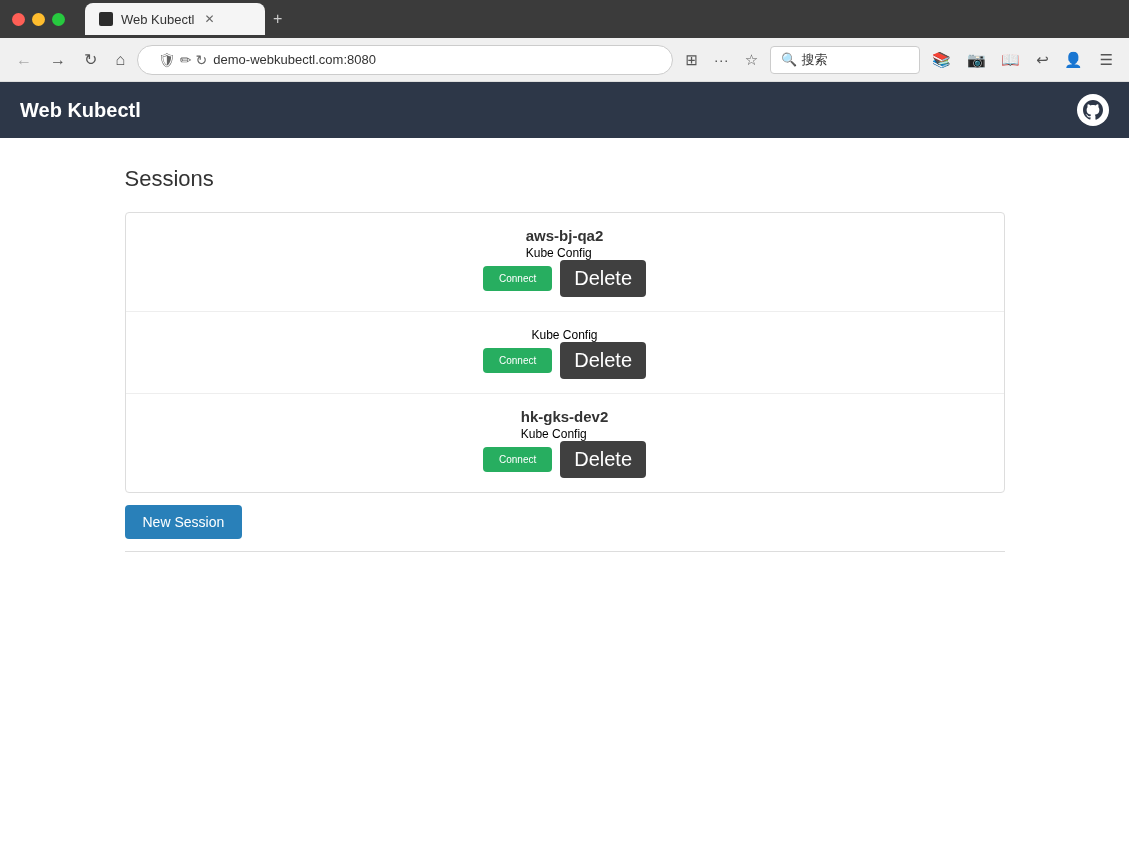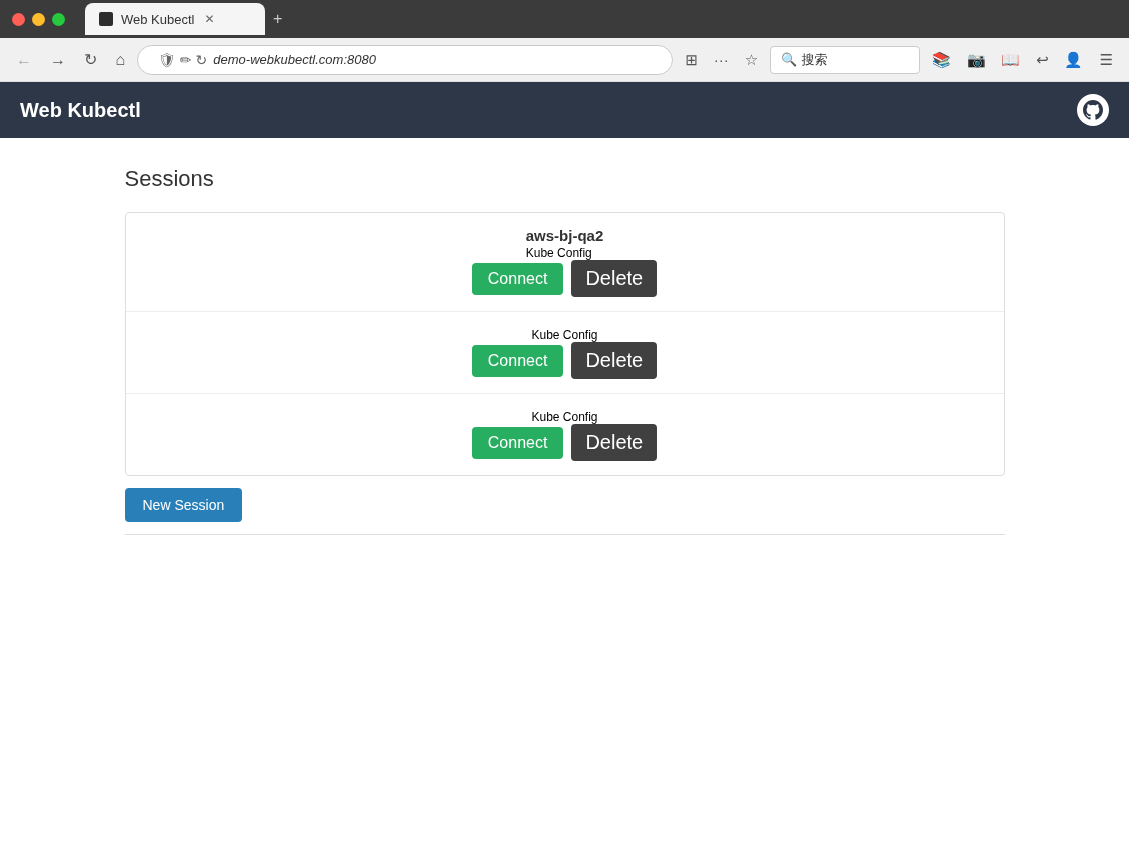--- a/index.html
+++ b/index.html
@@ -111,21 +111,21 @@
       background: white;
       border: 1px solid #ccc;
       border-radius: 20px;
       padding: 5px 14px;
       font-size: 13px;
       color: #333;
       display: flex;
       align-items: center;
       height: 30px;
     }
-    .url-text { flex: 1; font-style: italic; }
+    .url-text { flex: 1; }
     .nav-tools {
       display: flex;
       align-items: center;
       gap: 4px;
     }
     .nav-tool-btn {
       background: none;
       border: none;
       cursor: pointer;
       color: #555;
@@ -223,21 +223,21 @@
       display: flex;
       gap: 8px;
       align-items: center;
     }
     .btn-connect {
       background: #27ae60;
       color: white;
       border: none;
       border-radius: 4px;
       padding: 7px 16px;
-      font-size: 16px;
+      font-size: 10px;
       cursor: pointer;
       font-weight: 500;
     }
     .btn-delete {
       background: #404040;
       color: white;
       border: none;
       border-radius: 4px;
       padding: 7px 14px;
       font-size: 20px;
@@ -355,20 +355,21 @@
           <div class="session-type">Kube Config</div>
         </div>
         <div class="session-actions">
           <button class="btn-connect">Connect</button>
           <button class="btn-delete">Delete</button>
         </div>
       </div>
 
       <div class="session-row">
         <div class="session-info">
+          <div class="session-name">hk-gks-dev2</div>
           <div class="session-type">Kube Config</div>
         </div>
         <div class="session-actions">
           <button class="btn-connect">Connect</button>
           <button class="btn-delete">Delete</button>
         </div>
       </div>
     </div>
 
     <div class="new-session-row">

